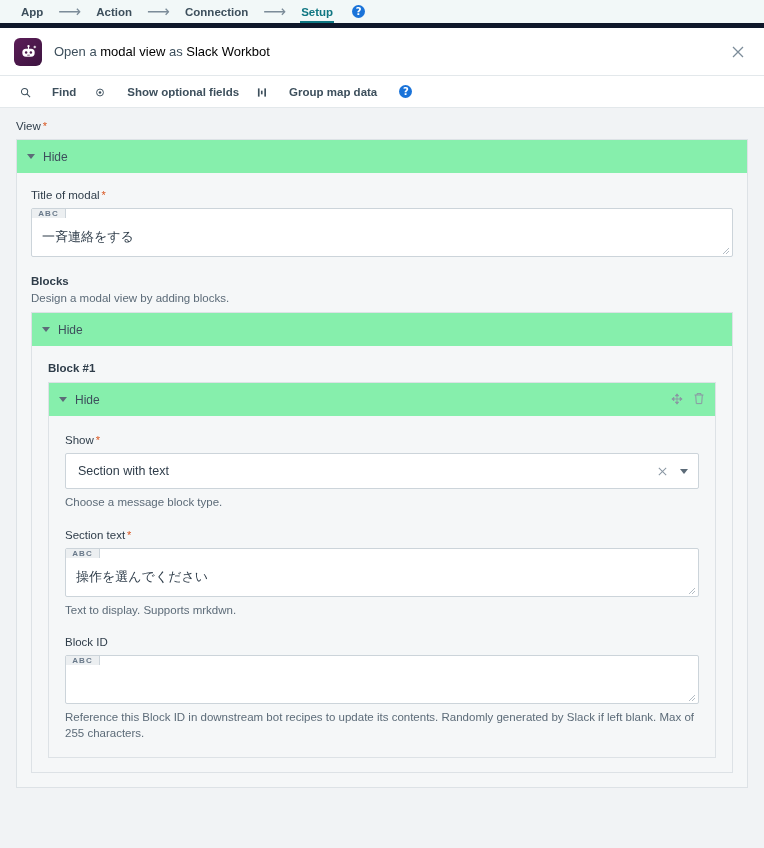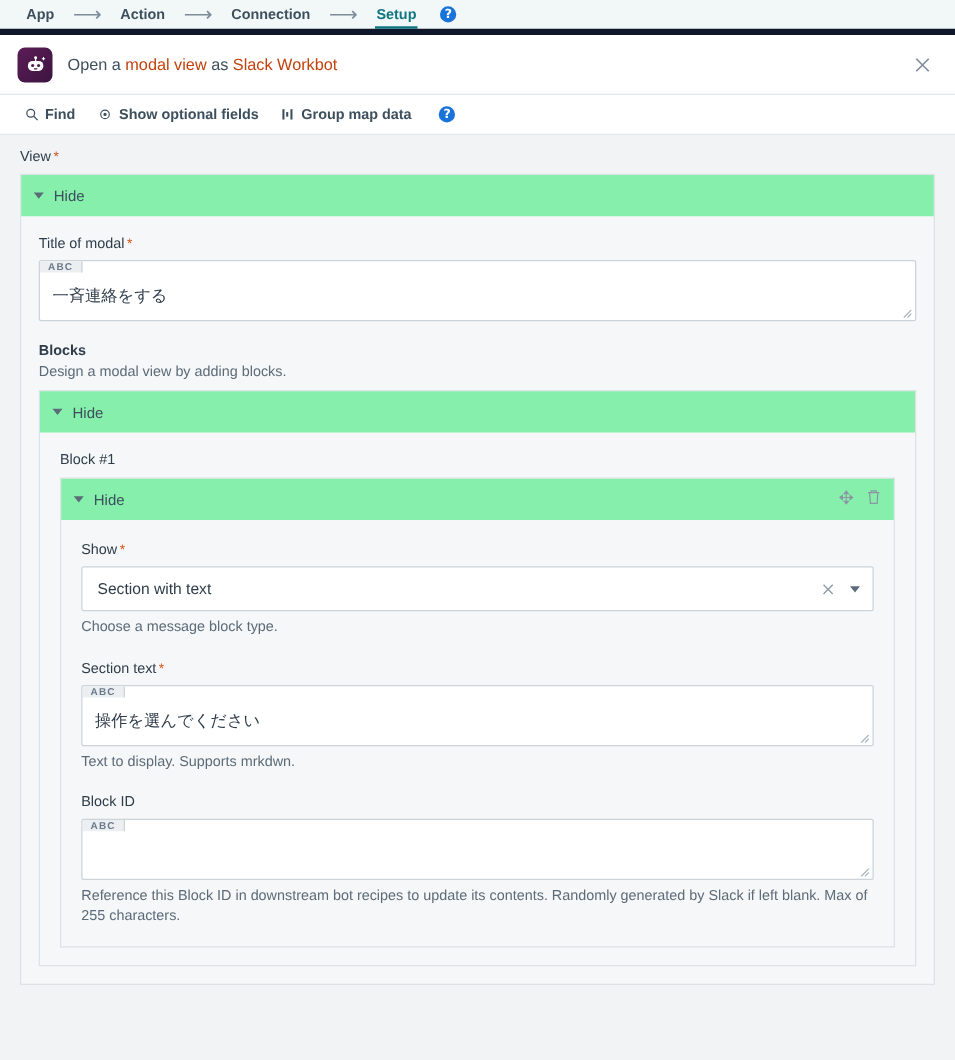--- a/index.html
+++ b/index.html
@@ -77,43 +77,43 @@
     background: #4b1a4a;
     background: linear-gradient(140deg,#5b1d57 0%, #3d1440 100%);
     display: flex; align-items: center; justify-content: center;
     flex: none;
   }
   .titletext {
     margin-left: 12px;
     font-size: 13px;
     color: #3d4f5c;
   }
-  .titletext .lnk { color: #c2410c; }
+  .titletext .lnk { color: #000000; }
   .close-btn {
     margin-left: auto;
     width: 24px; height: 24px;
     display: flex; align-items: center; justify-content: center;
     color: #7c8c99;
     cursor: pointer;
   }
 
   
   .toolbar {
     height: 32px;
     background: #ffffff;
     border-bottom: 1px solid #e3e8eb;
     display: flex;
     align-items: center;
     padding-left: 20px;
     gap: 18px;
   }
   .tool {
     display: flex;
-    align-items: flex-start;
-    gap: 5px;
+    align-items: flex-end;
+    gap: 21px;
     font-size: 11.5px;
     font-weight: bold;
     color: #3d4f5c;
     cursor: pointer;
     white-space: nowrap;
   }
   .tool svg { display: block; }
 
   
   .body {
@@ -227,21 +227,21 @@
   .select-chev {
     width: 0; height: 0;
     border-left: 4.5px solid transparent;
     border-right: 4.5px solid transparent;
     border-top: 5.5px solid #5c6b78;
     margin-left: 6px;
   }
 
   .blocks-title { font-size: 11.5px; font-weight: bold; color: #2f3d4a; }
   .blocks-sub { font-size: 11.5px; color: #5c6b78; margin-top: 5px; margin-bottom: 8px; }
-  .block-num { font-size: 11.5px; font-weight: normal; color: #2f3d4a; margin-bottom: 8px; }
+  .block-num { font-size: 11.5px; font-weight: bold; color: #2f3d4a; margin-bottom: 8px; }
 
   .fieldgroup { margin-bottom: 18px; }
   .fieldgroup:last-child { margin-bottom: 0; }
 </style>
 </head>
 <body>
 
 <div class="stepbar">
   <div class="step">
     <span>App</span>

